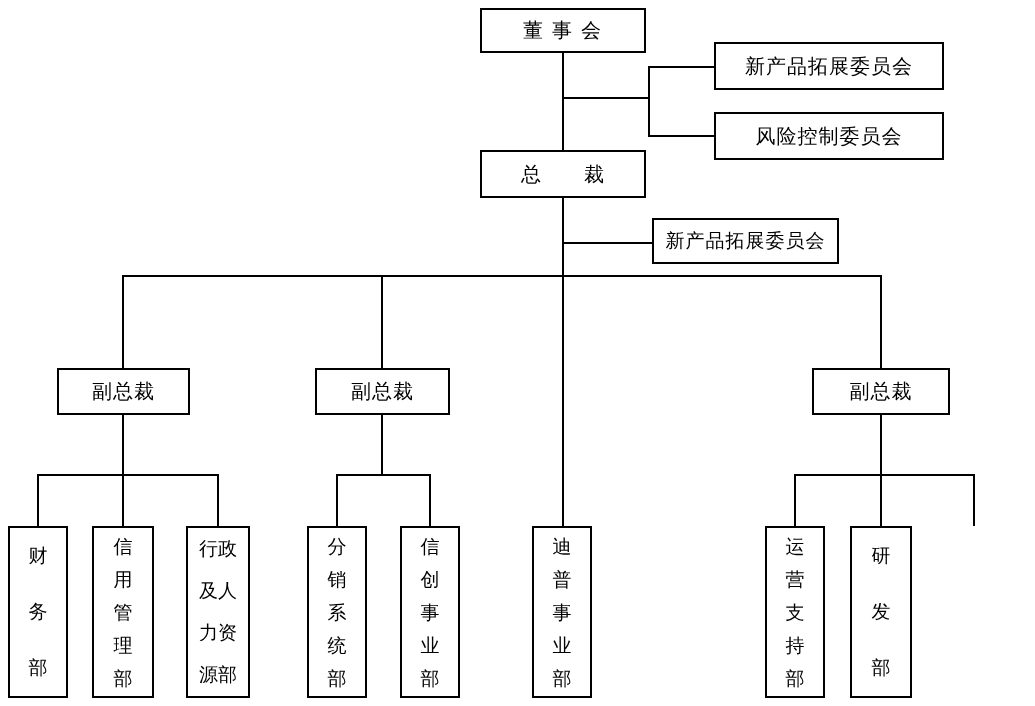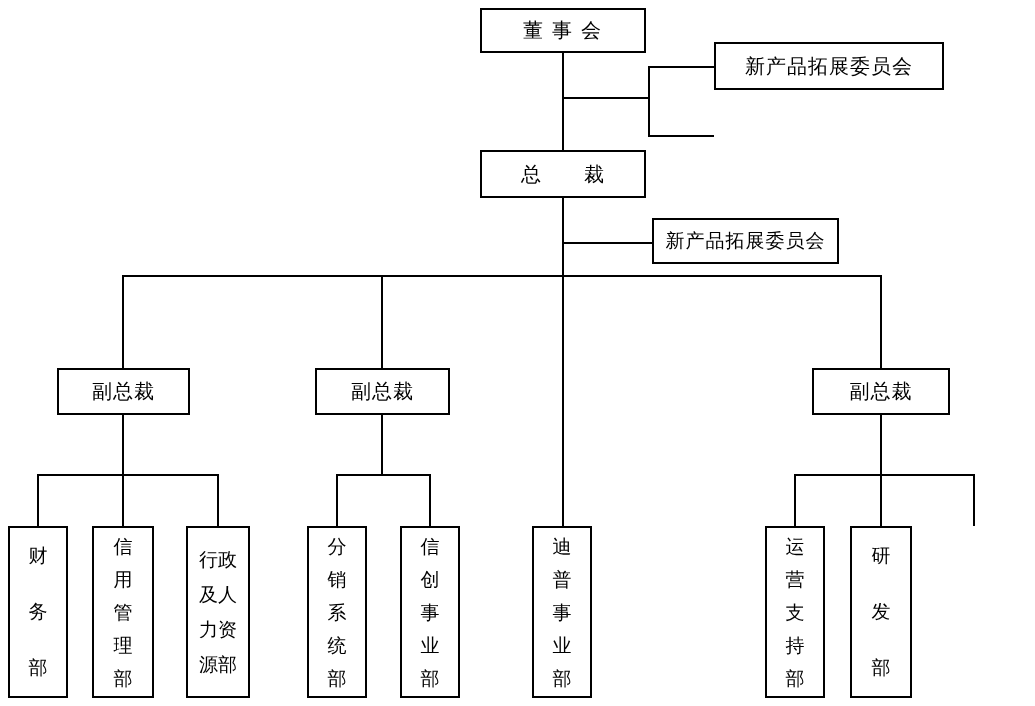--- a/index.html
+++ b/index.html
@@ -20,21 +20,21 @@
     align-items: center;
     justify-content: center;
     box-sizing: border-box;
     text-align: center;
   }
   .hbox  { font-size: 20px; letter-spacing: 1px; justify-content: center; }
   .board { letter-spacing: 2px; }
   .vbox  { font-size: 19px; }
   .vbox .txt { white-space: pre-line; text-align: center; display: block; }
   .v3 .txt { line-height: 56px; }
-  .v4 .txt { line-height: 35px; }
+  .v4 .txt { line-height: 42px; }
   .v5 .txt { line-height: 33px; }
   .hl, .vl { position: absolute; background: #000000; }
   .hl { height: 2px; }
   .vl { width: 2px; }
 </style>
 </head>
 <body>
 
 <div class="stage">
 
@@ -63,20 +63,23 @@
   <div class="vl" style="left:973px;top:474px;height:52px"></div>
 
   <div class="box hbox board" style="left:480px;top:8px;width:166px;height:45px">
     <span>董 事 会</span>
   </div>
 
   <div class="box hbox" style="left:714px;top:42px;width:230px;height:48px">
     <span>新产品拓展委员会</span>
   </div>
 
+  <div class="box hbox" style="left:714px;top:112px;width:230px;height:48px">
+    <span>风险控制委员会</span>
+  </div>
 
   <div class="box hbox" style="left:652px;top:218px;width:187px;height:46px;font-size:19px">
     <span>新产品拓展委员会</span>
   </div>
 
   <div class="box hbox" style="left:480px;top:150px;width:166px;height:48px">
     <span>总　　裁</span>
   </div>
 
   <div class="box hbox" style="left:57px;top:368px;width:133px;height:47px">

